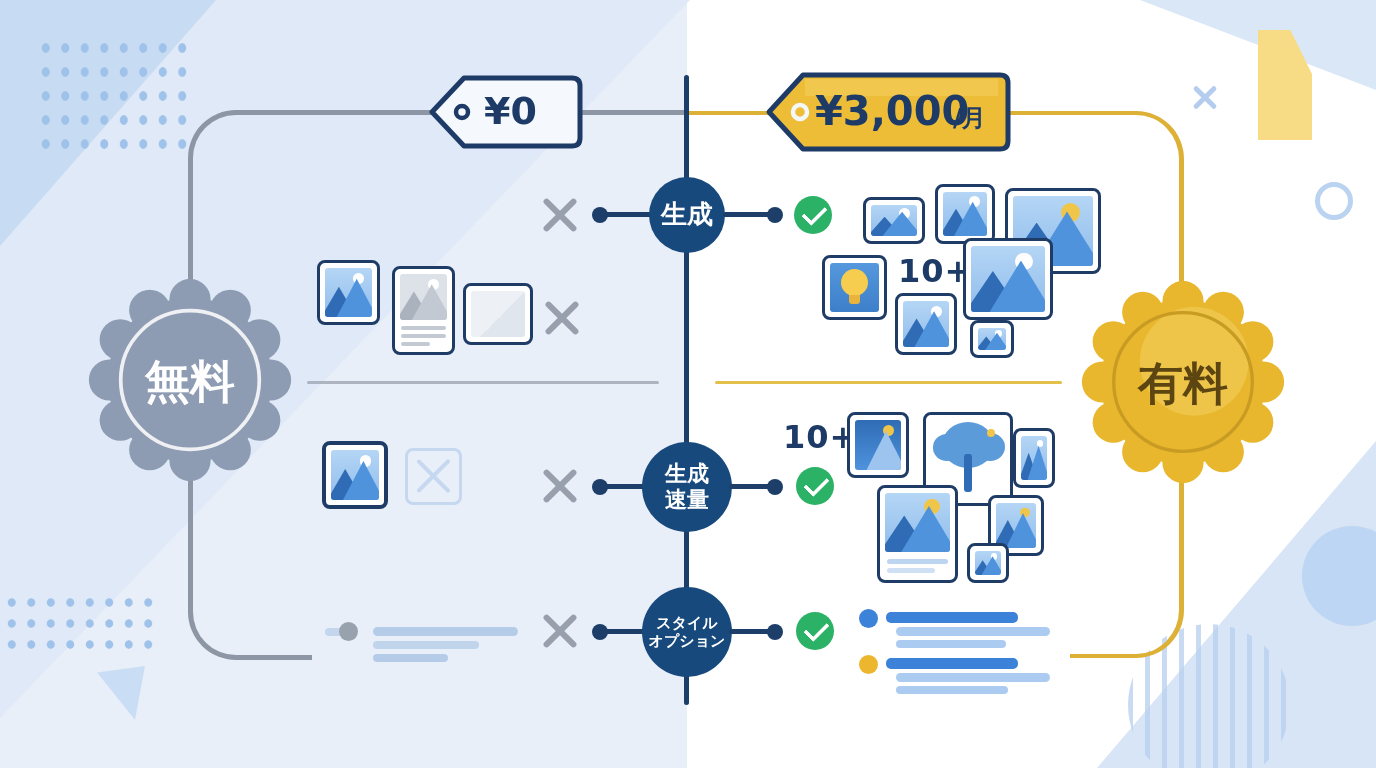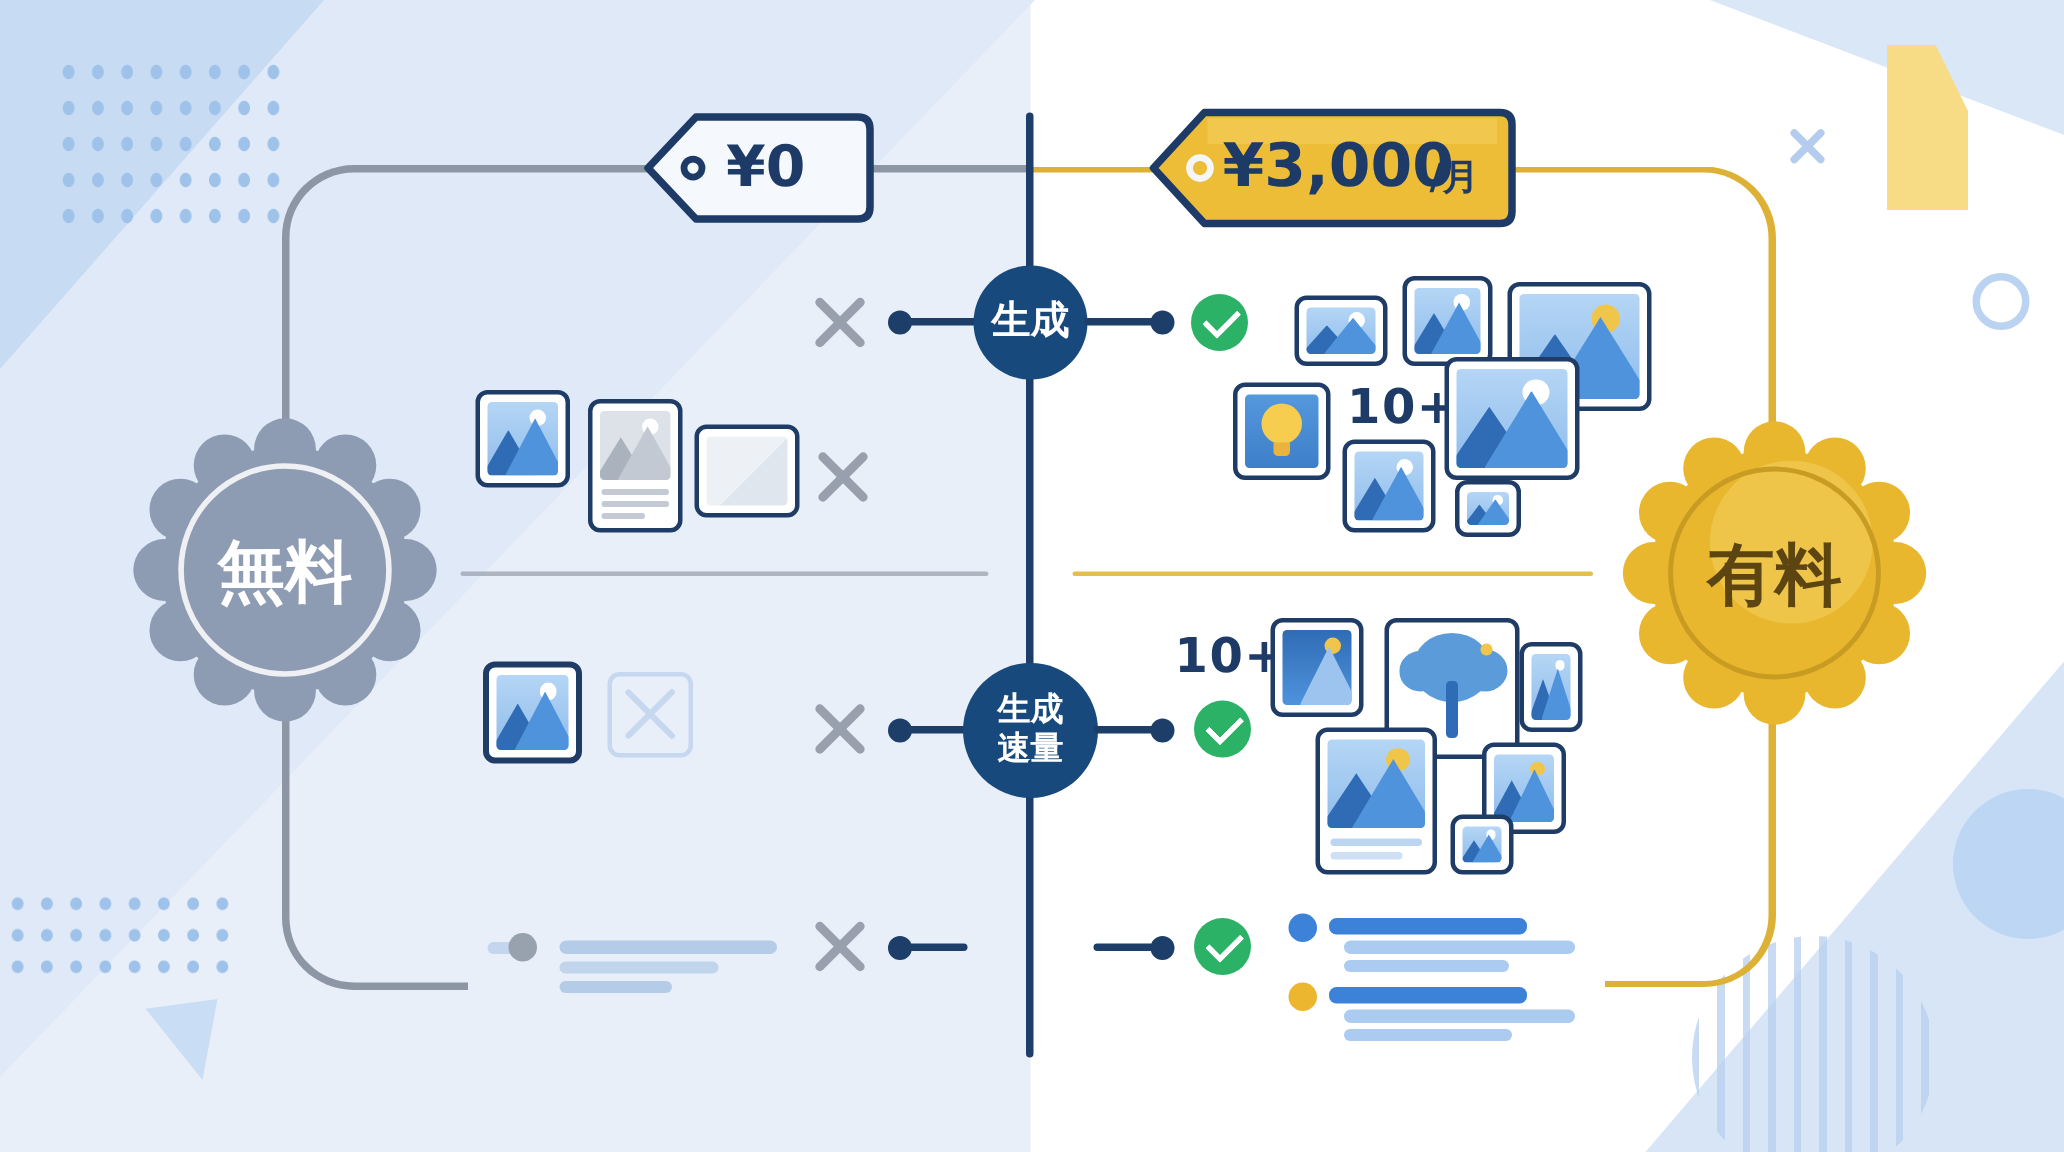--- a/index.html
+++ b/index.html
@@ -164,20 +164,22 @@
   <div class="abs check" style="left:796px;top:467px;">
       <i></i>
     </div>
 
   <div class="abs xmark" style="left:541px;top:612px;">
       <i></i>
       <i></i>
     </div>
   <div class="abs ndot" style="left:592px;top:624px;"></div>
   <div class="abs conn" style="left:600px;top:629px;width:45px;"></div>
+  <div class="abs node node3">スタイル
+オプション</div>
   <div class="abs conn" style="left:729px;top:629px;width:46px;"></div>
   <div class="abs ndot" style="left:767px;top:624px;"></div>
   <div class="abs check" style="left:796px;top:612px;">
       <i></i>
     </div>
 
   <div class="abs" style="left:426px;top:73px;width:160px;height:78px;">
     <svg width="160" height="78" viewBox="0 0 160 78">
       <path d="M38,5 L146,5 Q154,5 154,13 L154,65 Q154,73 146,73 L38,73 L6,39 Z" fill="#f5f9fe" stroke="#1d3b66" stroke-width="5" stroke-linejoin="round"></path>
       <circle cx="36" cy="39" r="6" fill="none" stroke="#1d3b66" stroke-width="4.5"></circle>

